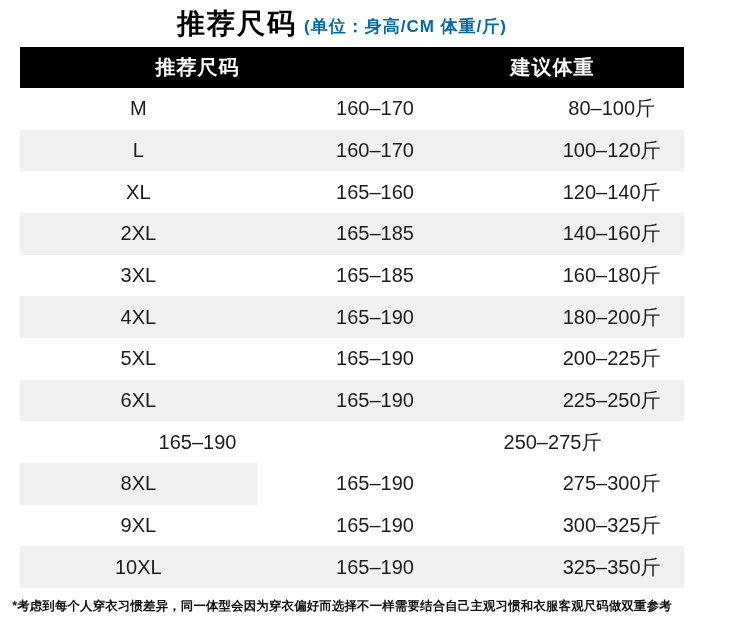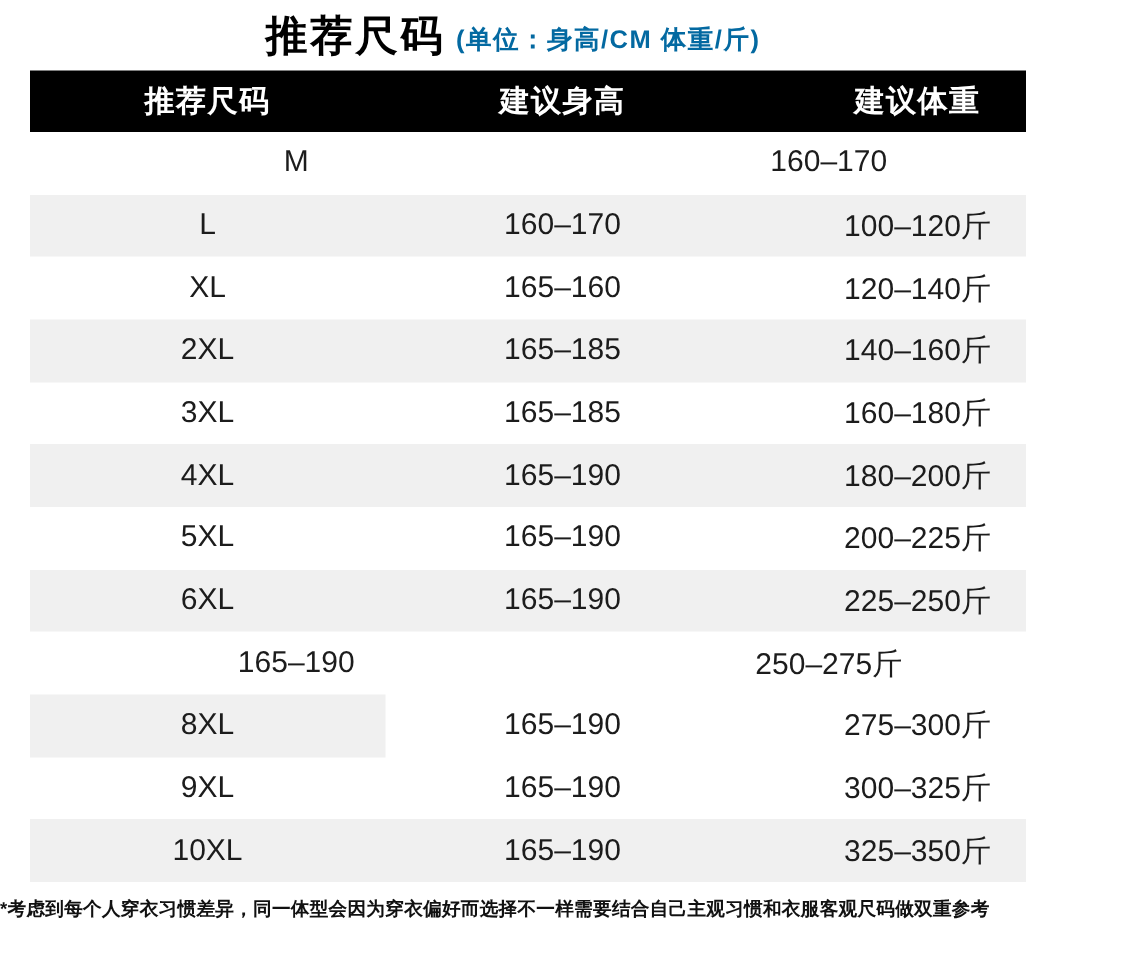--- a/index.html
+++ b/index.html
@@ -66,48 +66,48 @@
   }
   
   .row.partial-alt {
     background: #ffffff;
   }
   .row.partial-alt .cell:first-child {
     background: #f0f0f0;
   }
   .footnote {
     margin-top: 10px;
-    text-align: left;
+    text-align: center;
     font-size: 12.4px;
     font-weight: bold;
     color: #111111;
     letter-spacing: 0.2px;
   }
 </style>
 </head>
 <body>
 
 <div class="page">
 
   <div class="title-bar">
     <span class="title-main">推荐尺码</span>
     <span class="title-unit">(单位：身高/CM 体重/斤)</span>
   </div>
 
   <div class="size-table">
 
     <div class="thead">
       <div class="cell">推荐尺码</div>
-      <div class="cell">建议身高</div>
       <div class="cell">建议体重</div>
     </div>
 
     <div class="row">
       <div class="cell">M</div>
       <div class="cell">160–170</div>
+      <div class="cell">80–100斤</div>
     </div>
 
     <div class="row alt">
       <div class="cell">L</div>
       <div class="cell">160–170</div>
       <div class="cell">100–120斤</div>
     </div>
 
     <div class="row">
       <div class="cell">XL</div>

